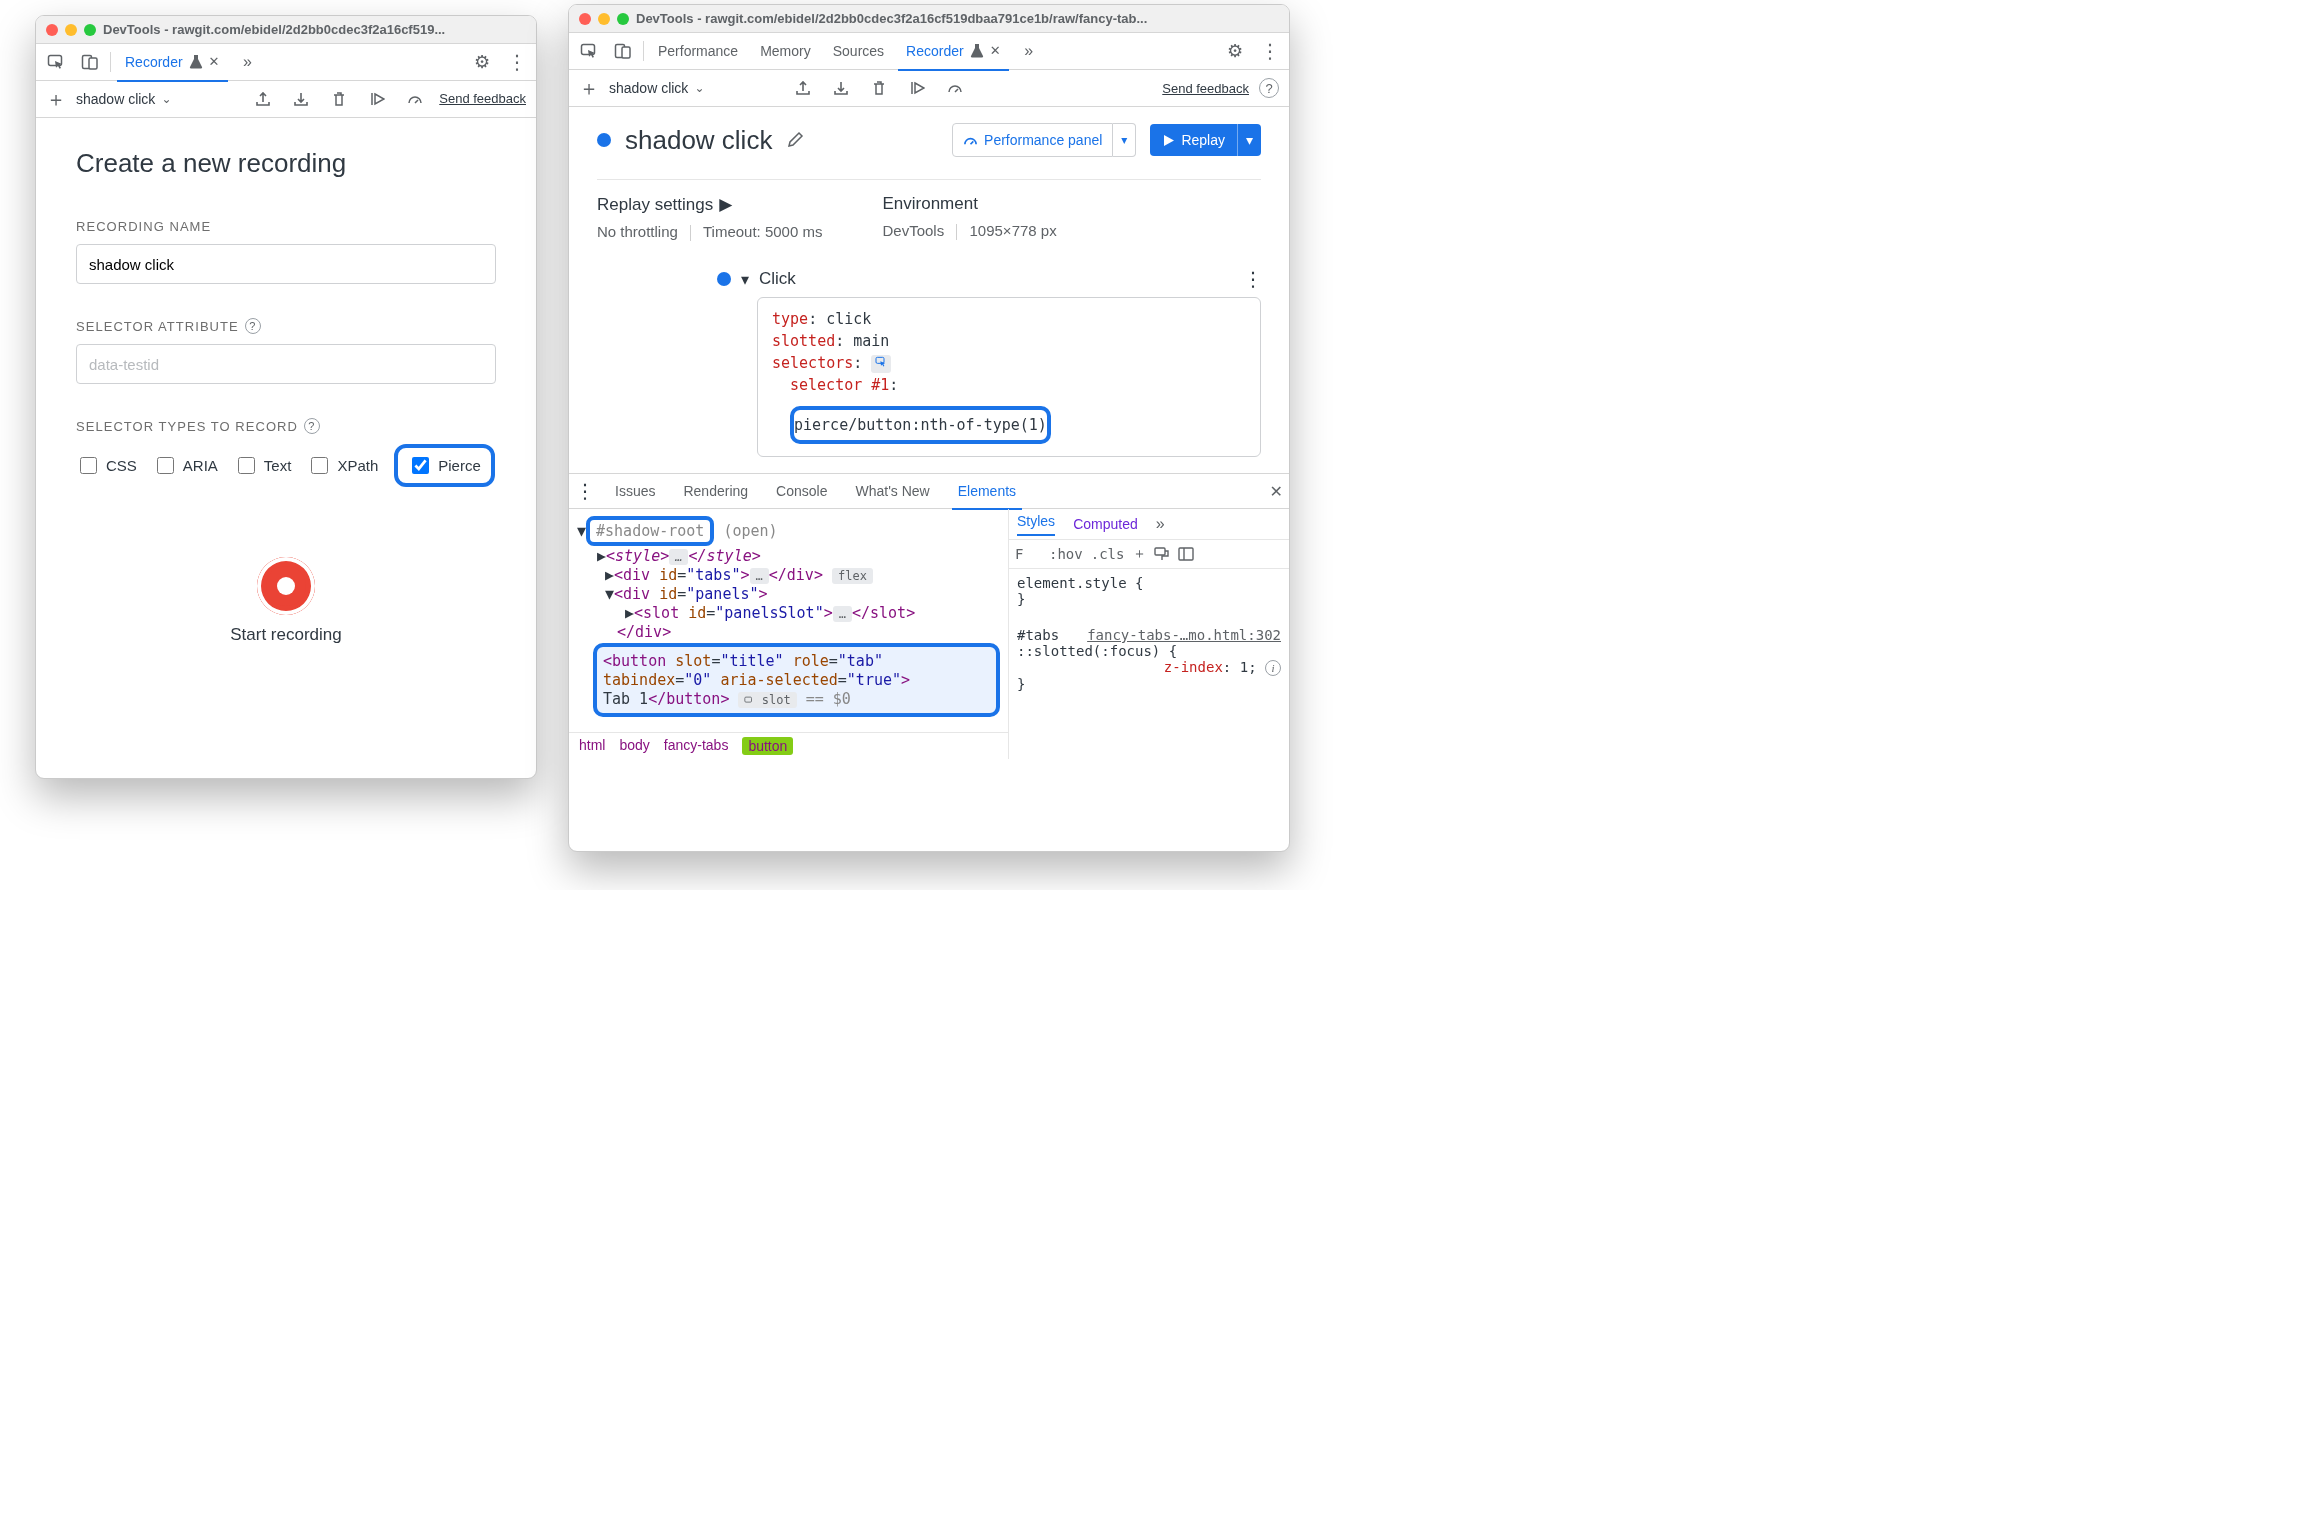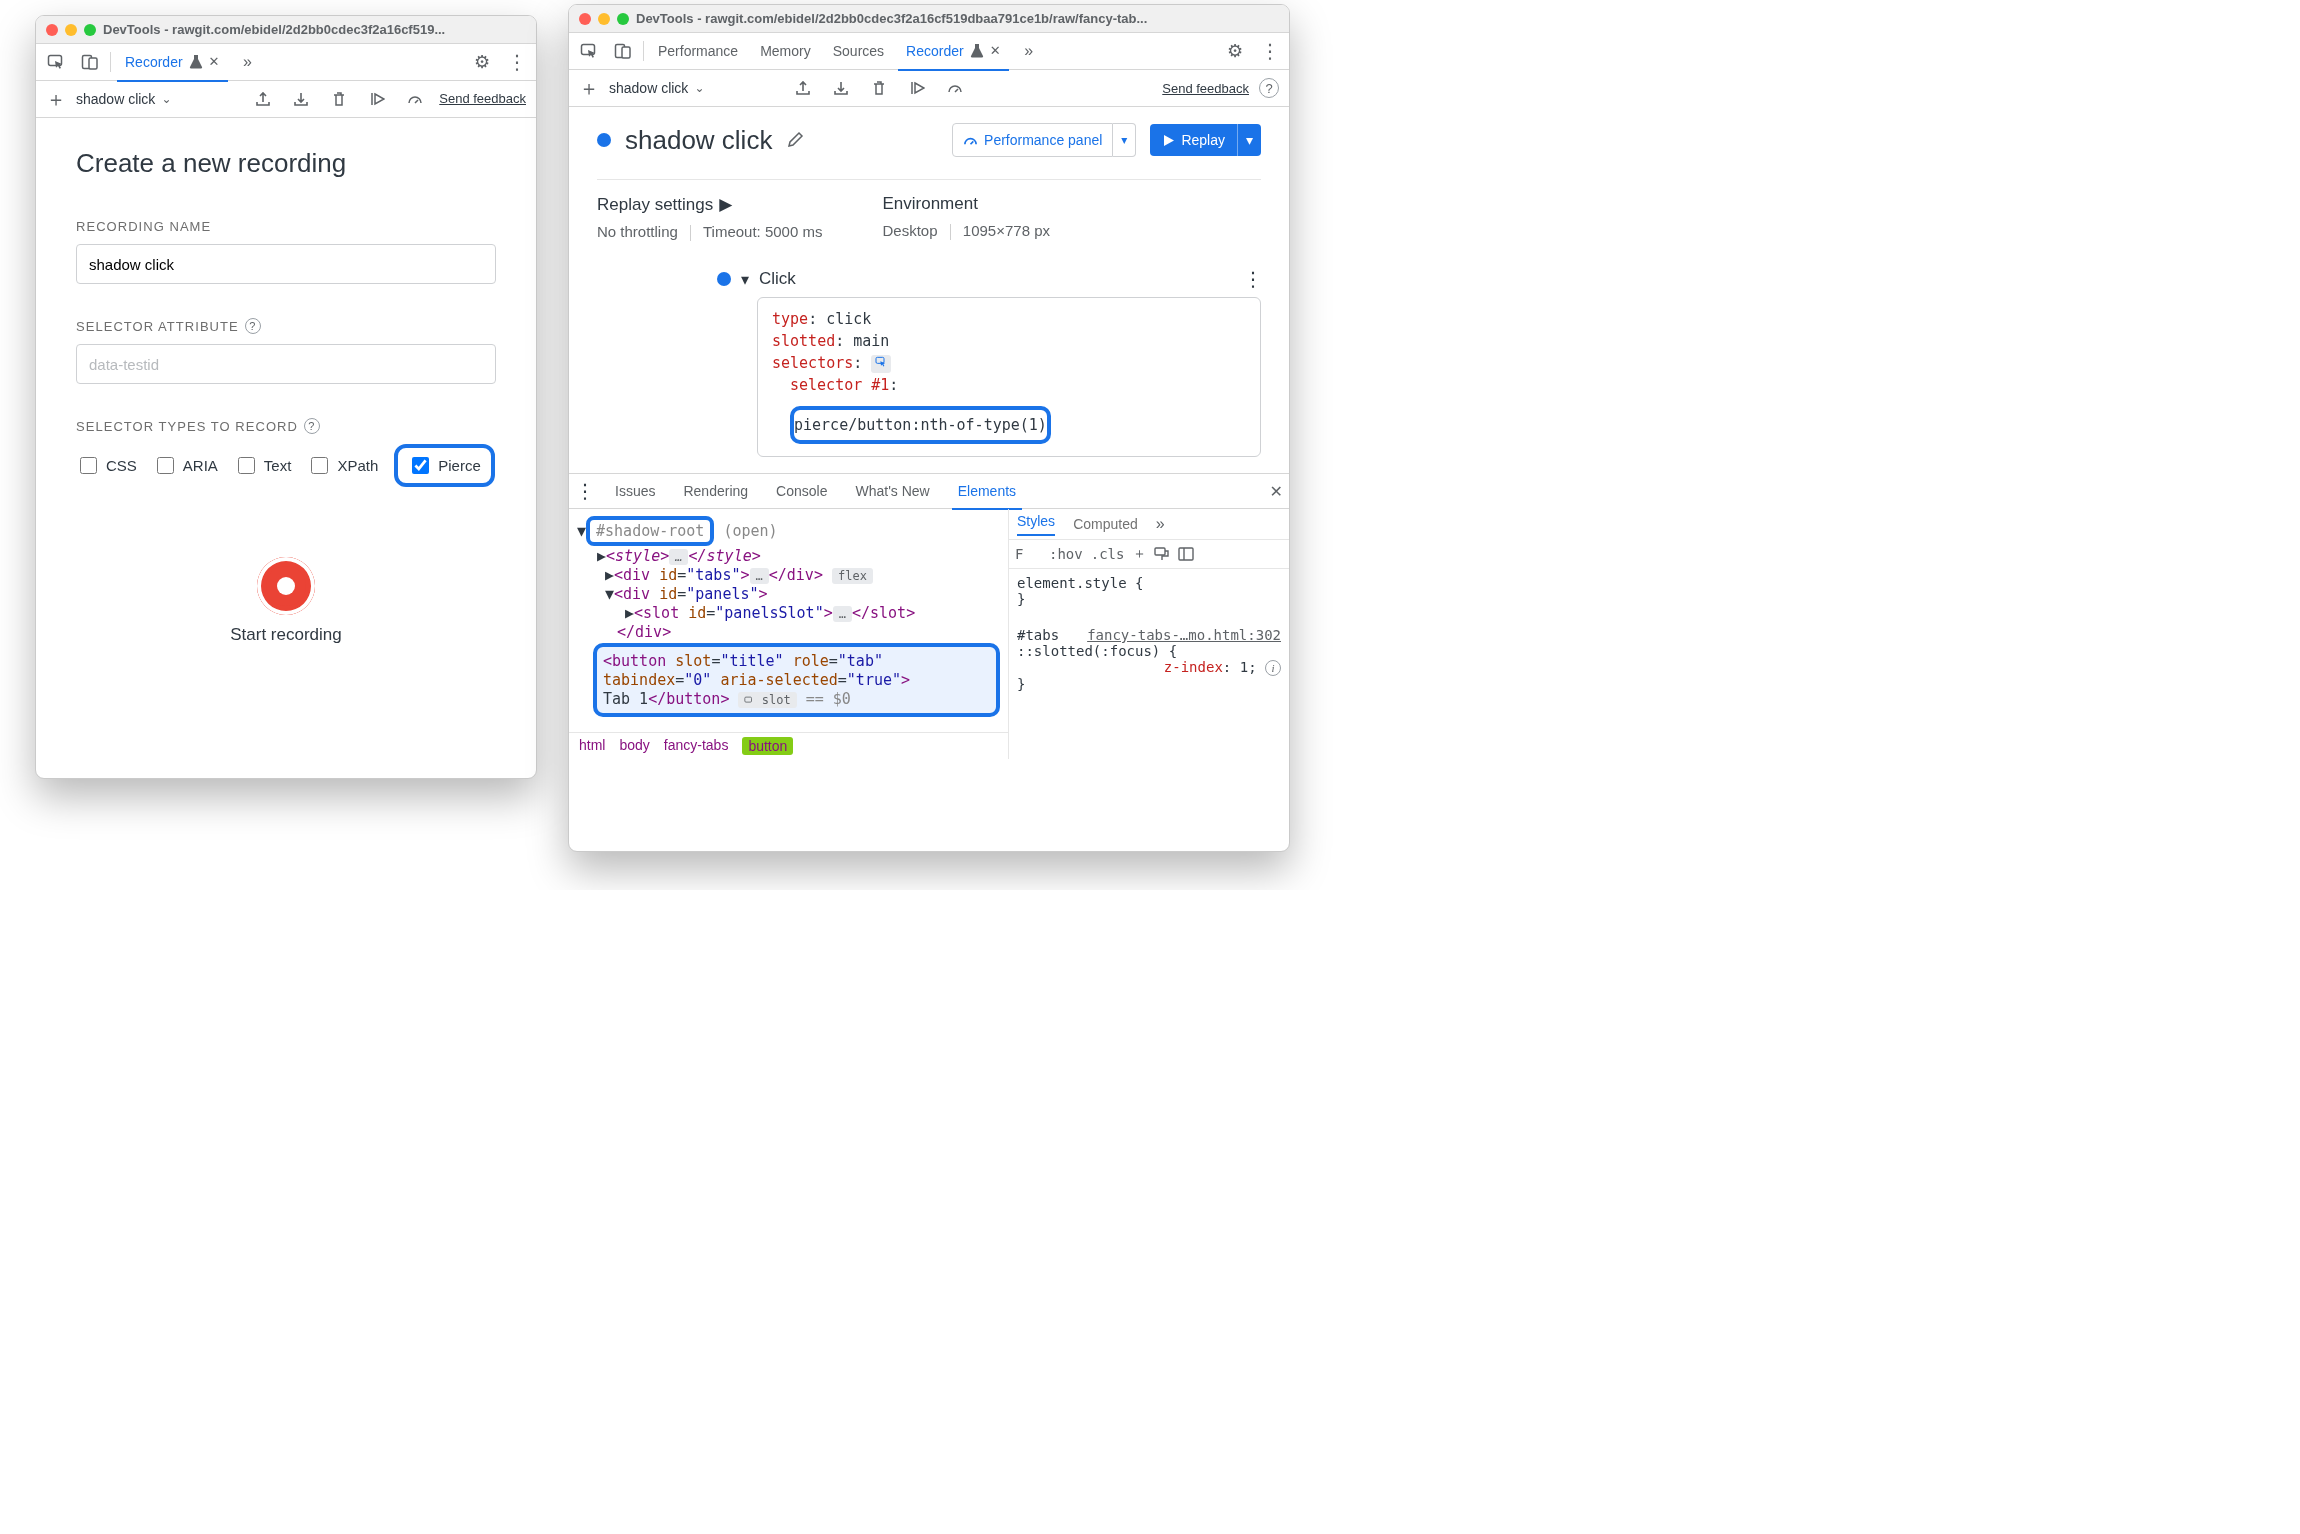--- a/index.html
+++ b/index.html
@@ -68,21 +68,21 @@
   .tag{color:#881280;}
   .attr{color:#994500;}
   .attr-v{color:#1a1aa6;}
   .badge{background:#e8eaed;border-radius:3px;font-size:12px;padding:1px 6px;color:#5f6367;}
   .shadow-hl{display:inline-block;border:4px solid #1a73e8;border-radius:8px;padding:2px 6px;}
   .btn-hl{border:4px solid #1a73e8;border-radius:10px;padding:4px 6px;background:#eaf2fe;}
   .crumbs{display:flex;gap:14px;padding:4px 10px;font-size:14px;color:#881280;border-top:1px solid #e6e6e6;}
   .crumbs span.hl{background:#84cc16;padding:1px 6px;border-radius:3px;}
   .styles{width:280px;border-left:1px solid #e6e6e6;display:flex;flex-direction:column;}
   .styles-tabs{display:flex;height:30px;border-bottom:1px solid #e6e6e6;align-items:center;gap:18px;padding:0 8px;}
-  .stab{font-size:14px;color:#737373;}
+  .stab{font-size:14px;color:#6d28d9;}
   .stab.active{color:#1a73e8;border-bottom:2px solid #1a73e8;padding-bottom:5px;}
   .styles-tool{display:flex;align-items:center;gap:8px;height:28px;border-bottom:1px solid #e6e6e6;padding:0 6px;font-family:ui-monospace,Menlo,monospace;font-size:14px;color:#5f6367;}
   .styles-body{padding:6px 8px;font-family:ui-monospace,Menlo,monospace;font-size:14px;}
   .css-prop{color:#c5221f;}
   .css-val{color:#303942;}
   .css-link{color:#5f6367;text-decoration:underline;}
   svg{display:block;}
   .spacer{flex:1;}
   .gear{font-size:18px;}
   .more-v{font-size:20px;line-height:0.5;letter-spacing:-2px;}
@@ -321,21 +321,21 @@
           </div>
           <div class="muted">
             <span>No throttling</span>
             <span class="sep"></span>
             <span>Timeout: 5000 ms</span>
           </div>
         </div>
         <div class="settings-col">
           <div class="sub-h">Environment</div>
           <div class="muted">
-            <span>Desktop</span>
+            <span>DevTools</span>
             <span class="sep"></span>
             <span>1095×778 px</span>
           </div>
         </div>
       </div>
 
       <div class="step-row">
         <span class="blue-dot"></span>
         <span>▾</span>
         <span style="font-size:17px;">Click</span>

